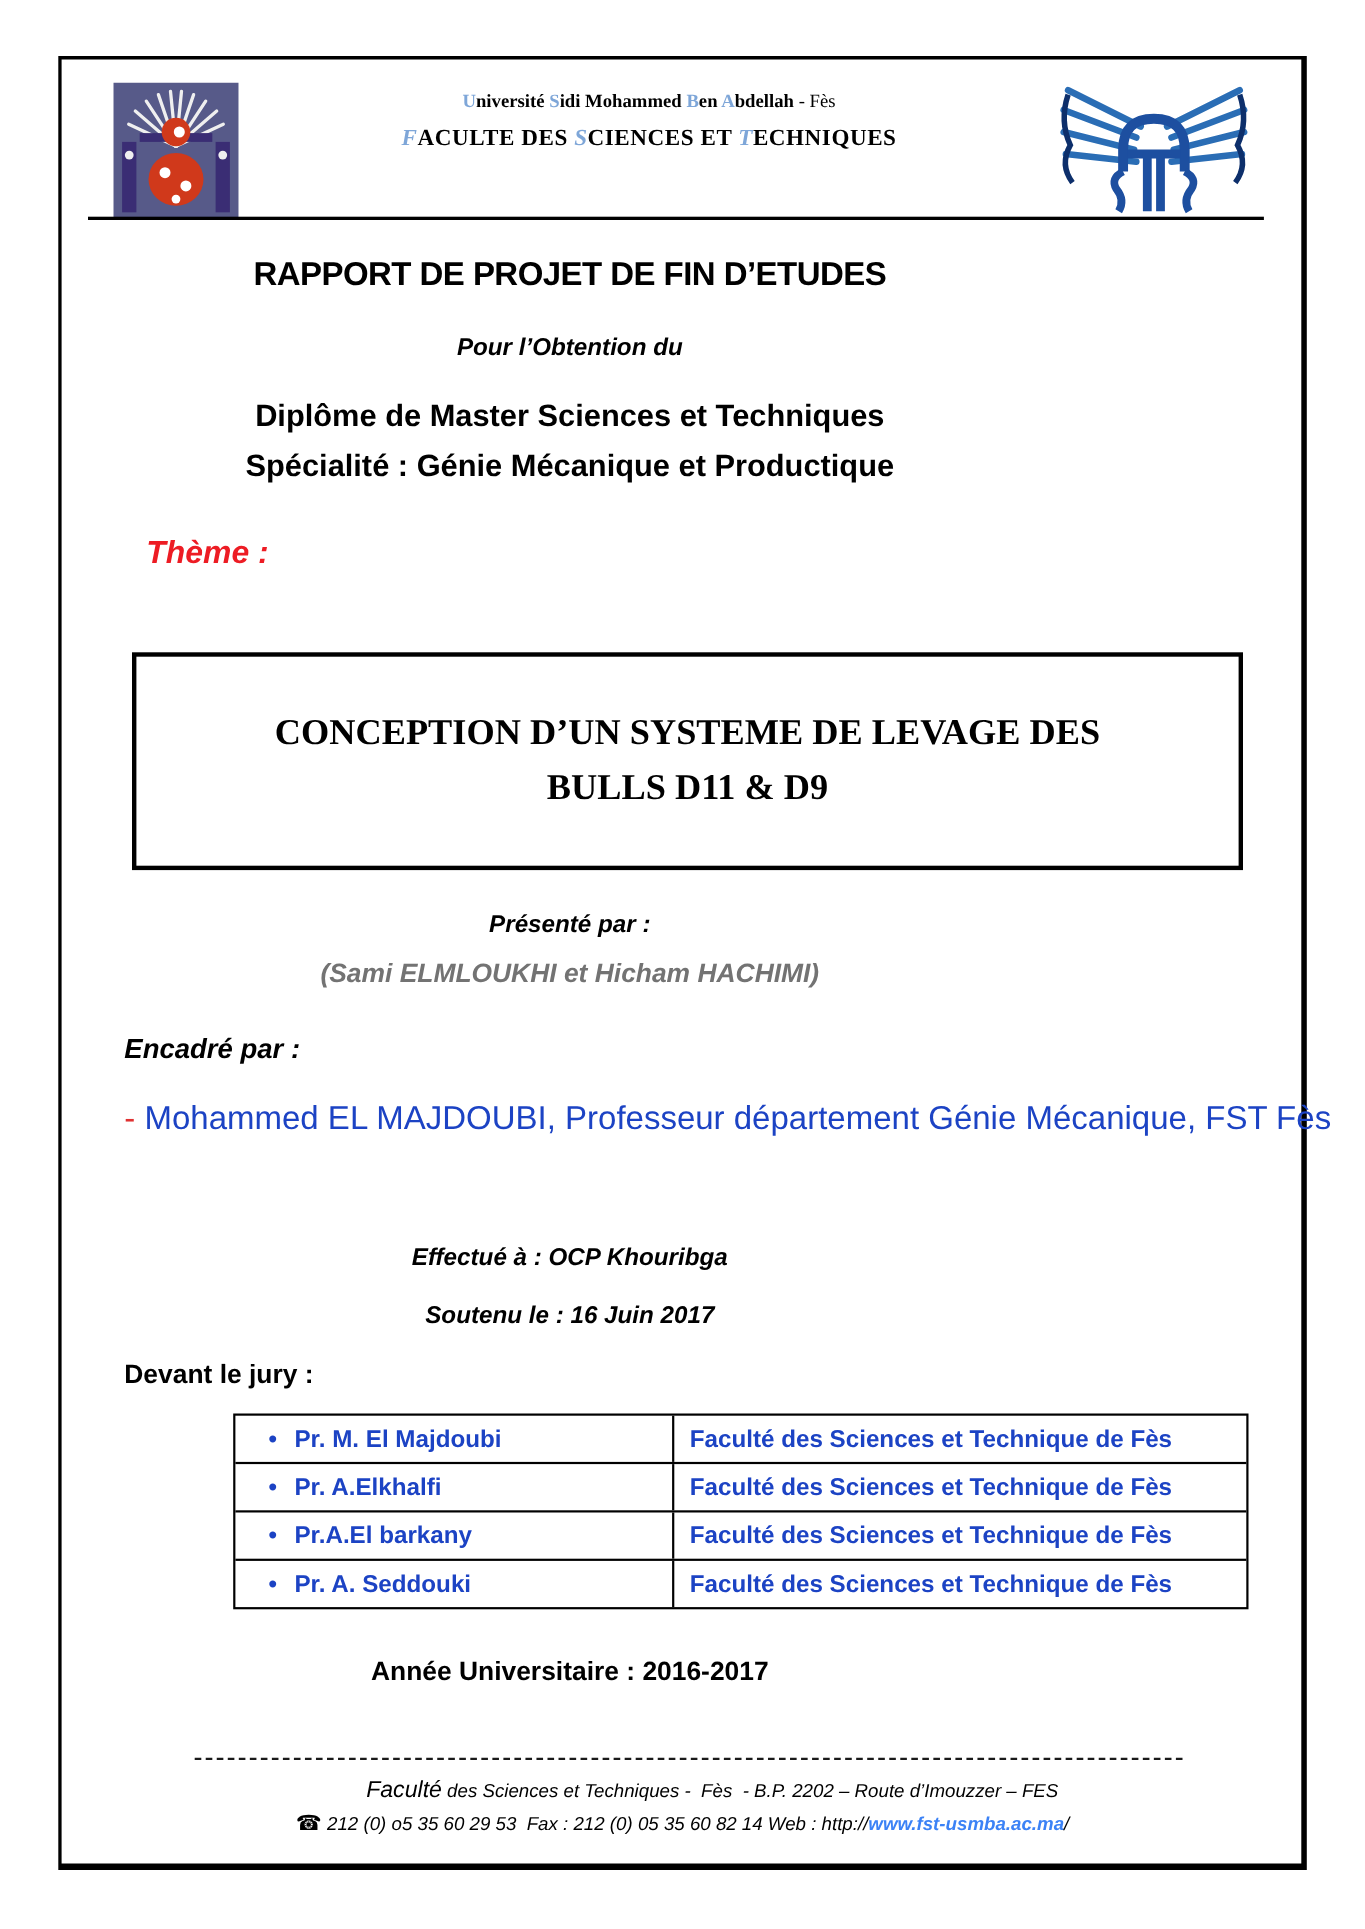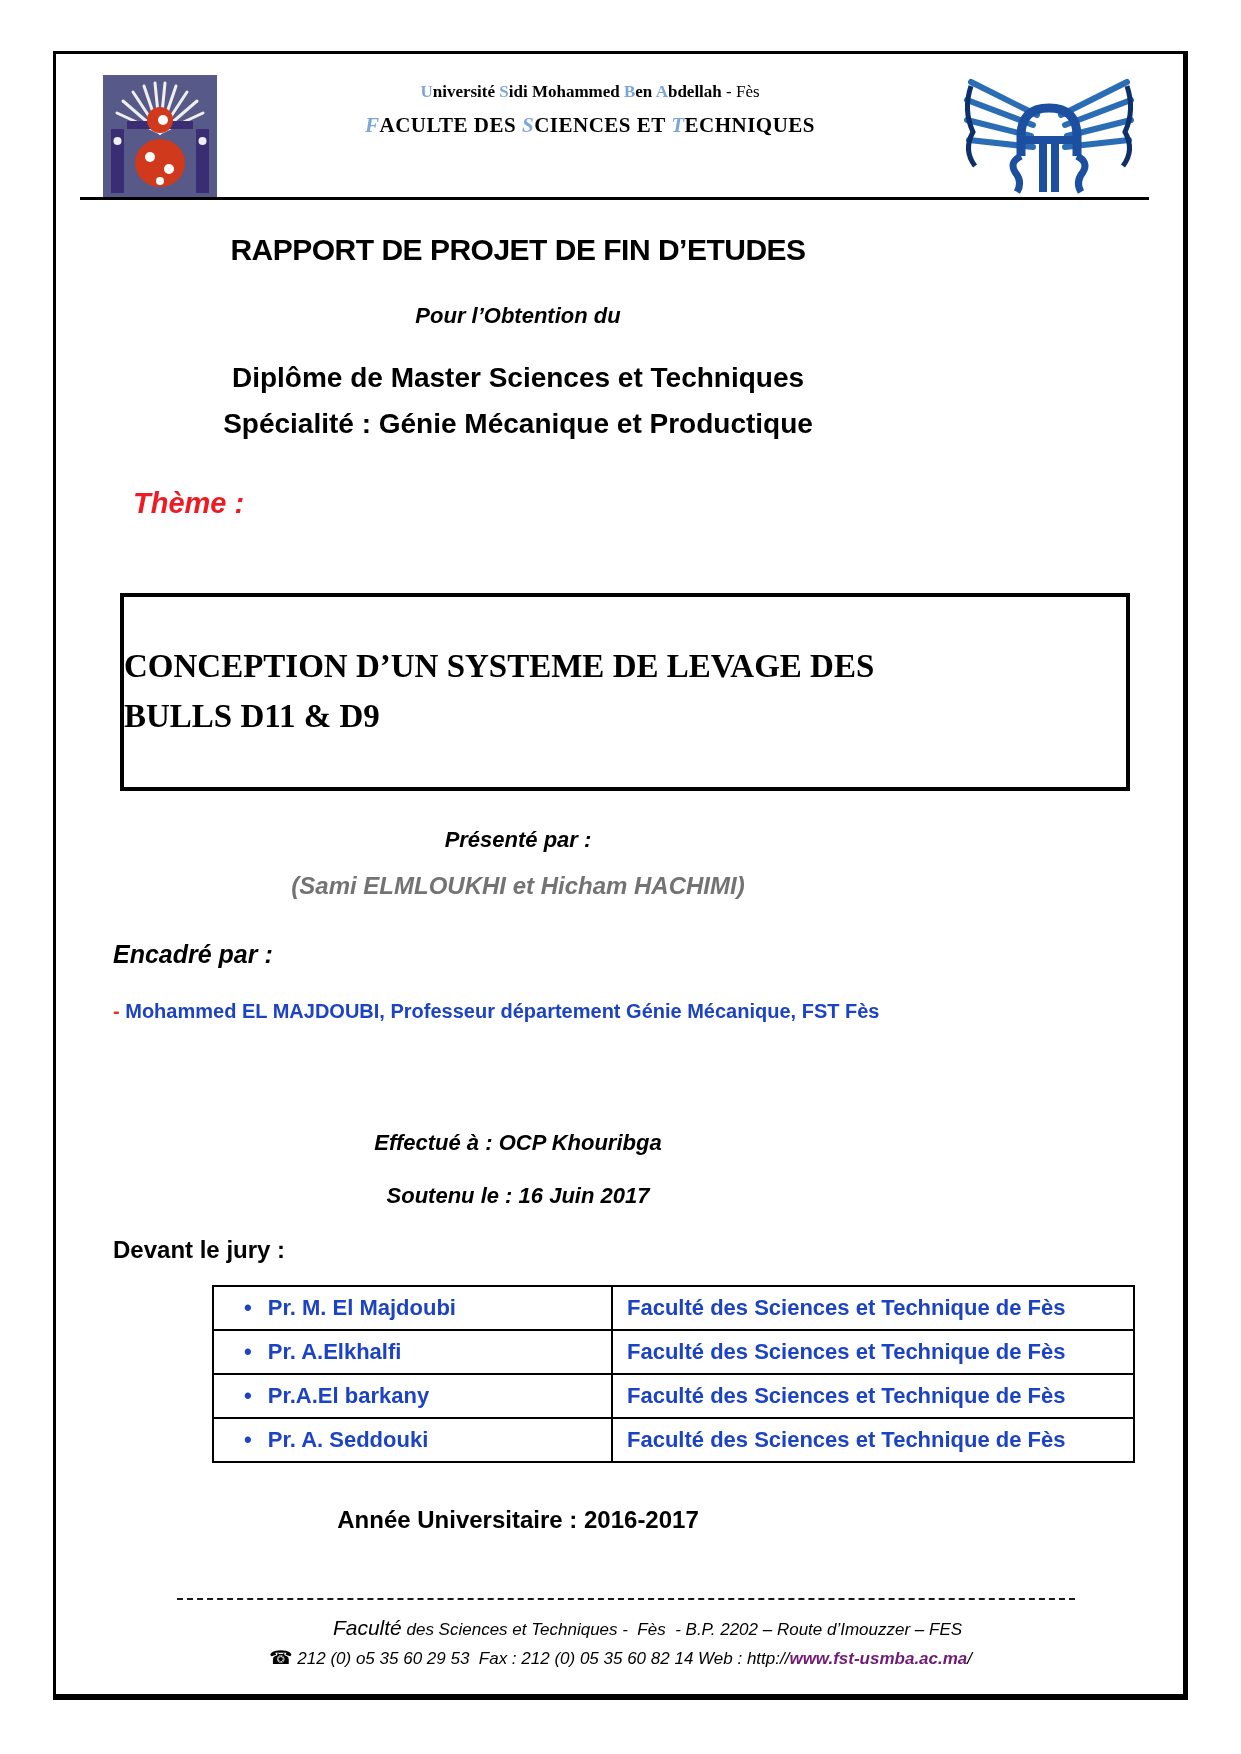--- a/index.html
+++ b/index.html
@@ -23,28 +23,28 @@
   
   .centerline{position:absolute;left:0;width:1036px;text-align:center;}
   .h-report{top:233px;font-size:30px;font-weight:bold;letter-spacing:-0.5px;}
   .h-obtention{top:303px;font-size:22px;font-weight:bold;font-style:italic;}
   .h-diplome{top:362px;font-size:28px;font-weight:bold;}
   .h-specialite{top:408px;font-size:28px;font-weight:bold;}
 
   .theme-label{position:absolute;left:133px;top:487px;font-size:29px;font-weight:bold;
                font-style:italic;color:#ed1c24;}
   .theme-box{position:absolute;left:120px;top:593px;width:1010px;height:198px;
-             border:4px solid #000;box-sizing:border-box;
+             border:4px solid #000;box-sizing:border-box;text-align:center;
              font-family:"Liberation Serif",serif;font-weight:bold;font-size:33px;
              line-height:50px;padding-top:44px;}
 
   .p-presente{top:827px;font-size:22px;font-weight:bold;font-style:italic;}
   .p-students{top:872px;font-size:24px;font-weight:bold;font-style:italic;color:#737373;}
   .p-encadre{position:absolute;left:113px;top:940px;font-size:25px;font-weight:bold;font-style:italic;}
-  .sup-line{position:absolute;left:113px;font-size:20px;font-weight:bold;color:#1c43c4;white-space:pre-wrap;}
+  .sup-line{position:absolute;left:113px;font-size:30px;font-weight:normal;color:#1c43c4;white-space:pre-wrap;}
   .sup1{top:1000px;}
   .sup2{top:1050px;}
   .red-dash{color:#e03131;}
   .p-effectue{top:1130px;font-size:22px;font-weight:bold;font-style:italic;}
   .p-soutenu{top:1183px;font-size:22px;font-weight:bold;font-style:italic;}
   .jury-label{position:absolute;left:113px;top:1236px;font-size:24px;font-weight:bold;}
 
   
   .jury-table{position:absolute;left:212px;top:1285px;width:923px;border:2px solid #000;box-sizing:border-box;}
   .jury-row{display:flex;height:42px;border-bottom:2px solid #000;}
@@ -59,21 +59,21 @@
   .h-annee{top:1506px;font-size:24px;font-weight:bold;}
 
   .dashed-sep{position:absolute;left:177px;top:1598px;width:898px;height:0;
               border-top:2px dashed #1a1a1a;}
   .footer-line{position:absolute;left:0;width:1241px;text-align:center;font-style:italic;
                font-size:17px;white-space:pre-wrap;}
   .f1{top:1616px;padding-left:27px;}
   .f2{top:1646px;}
   .f-lead{font-size:21px;}
   .phone{font-style:normal;font-size:19px;}
-  .f-link{color:#701a75;font-weight:bold;}
+  .f-link{color:#3b82f6;font-weight:bold;}
 </style>
 </head>
 <body>
 
 <div class="canvas">
   <div class="frame"></div>
 
   <div class="logo-usmba">
     <svg width="114" height="125" viewBox="0 0 114 125">
       <rect x="0" y="0" width="114" height="125" fill="#575a89"></rect>

